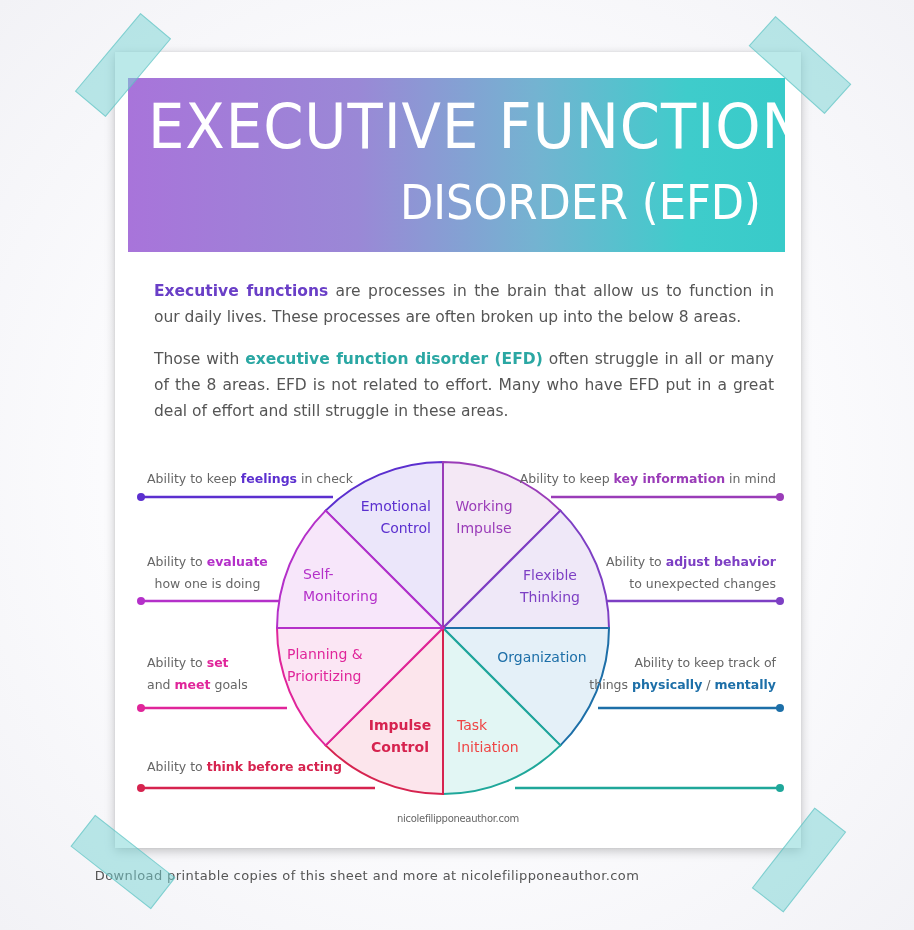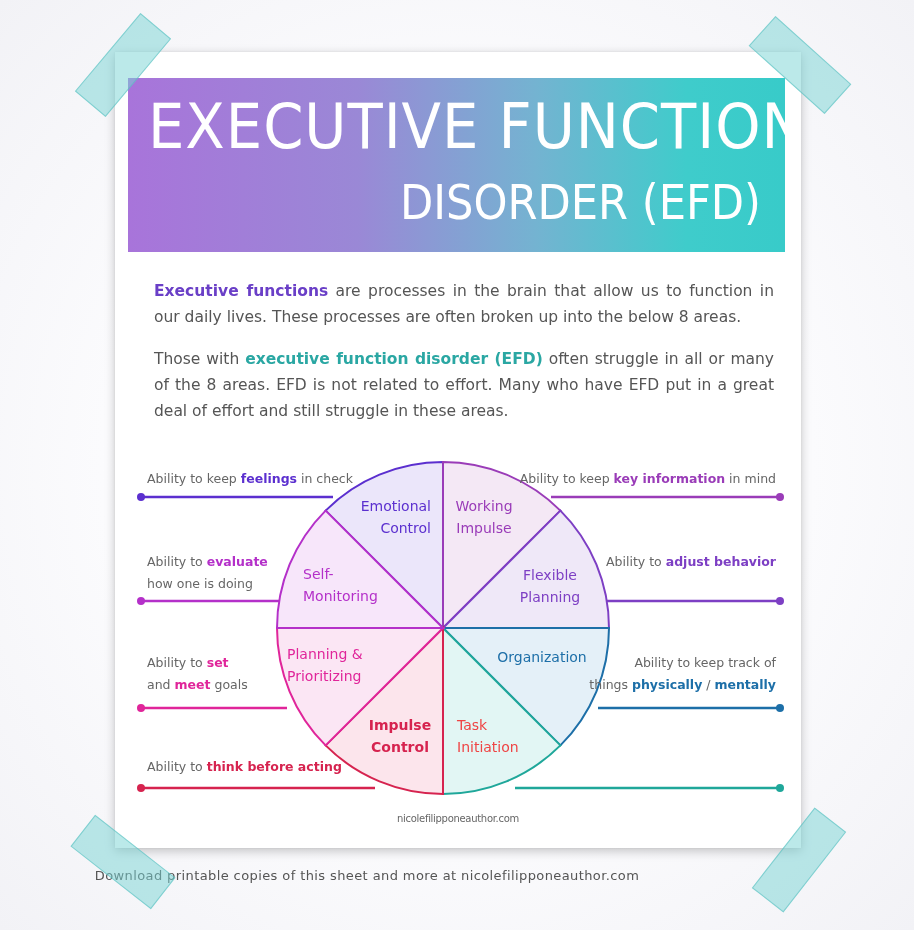--- a/index.html
+++ b/index.html
@@ -133,21 +133,21 @@
   <div class="seg-label" style="left:216px;top:443px;width:100px;text-align:right;color:#5b2fcf;">
     <div>Emotional</div>
     <div>Control</div>
   </div>
   <div class="seg-label" style="left:336px;top:443px;width:66px;color:#9a3cb8;">
     <div>Working</div>
     <div>Impulse</div>
   </div>
   <div class="seg-label" style="left:395px;top:512px;width:80px;color:#7d3fc4;">
     <div>Flexible</div>
-    <div>Planning</div>
+    <div>Thinking</div>
   </div>
   <div class="seg-label" style="left:372px;top:594px;width:110px;color:#1d6fa8;">
     <div>Organization</div>
   </div>
   <div class="seg-label" style="left:342px;top:662px;width:70px;text-align:left;color:#ef4444;">
     <div>Task</div>
     <div>Initiation</div>
   </div>
   <div class="seg-label" style="left:250px;top:662px;width:70px;color:#d6234f;font-weight:bold;">
     <div>Impulse</div>
@@ -158,37 +158,38 @@
     <div>Prioritizing</div>
   </div>
   <div class="seg-label" style="left:188px;top:511px;width:90px;text-align:left;color:#b430c9;">
     <div>Self-</div>
     <div>Monitoring</div>
   </div>
 
   <div class="desc" style="left:32px;top:416px;">
     <span>Ability to keep </span><b style="color:#5b2fcf">feelings</b><span> in check</span>
   </div>
-  <div class="desc" style="left:32px;top:499px;">
+  <div class="desc" style="left:32px;top:499px;text-align:center;">
     <div><span>Ability to </span><b style="color:#b430c9">evaluate</b></div>
     <div>how one is doing</div>
   </div>
   <div class="desc" style="left:32px;top:600px;">
     <div><span>Ability to </span><b style="color:#e0259a">set</b></div>
     <div><span>and </span><b style="color:#e0259a">meet</b><span> goals</span></div>
   </div>
   <div class="desc" style="left:32px;top:704px;">
     <span>Ability to </span><b style="color:#d6234f">think before acting</b>
   </div>
 
   <div class="desc right" style="right:25px;top:416px;">
     <span>Ability to keep </span><b style="color:#9a3cb8">key information</b><span> in mind</span>
   </div>
   <div class="desc right" style="right:25px;top:499px;">
     <div><span>Ability to </span><b style="color:#7d3fc4">adjust behavior</b></div>
+    <div>to unexpected changes</div>
   </div>
   <div class="desc right" style="right:25px;top:600px;">
     <div>Ability to keep track of</div>
     <div><span>things </span><b style="color:#1d6fa8">physically</b><span> / </span><b style="color:#1d6fa8">mentally</b></div>
   </div>
 
   <div class="footer-site">nicolefilipponeauthor.com</div>
 </div>
 
 <div class="download">Download printable copies of this sheet and more at nicolefilipponeauthor.com</div>

